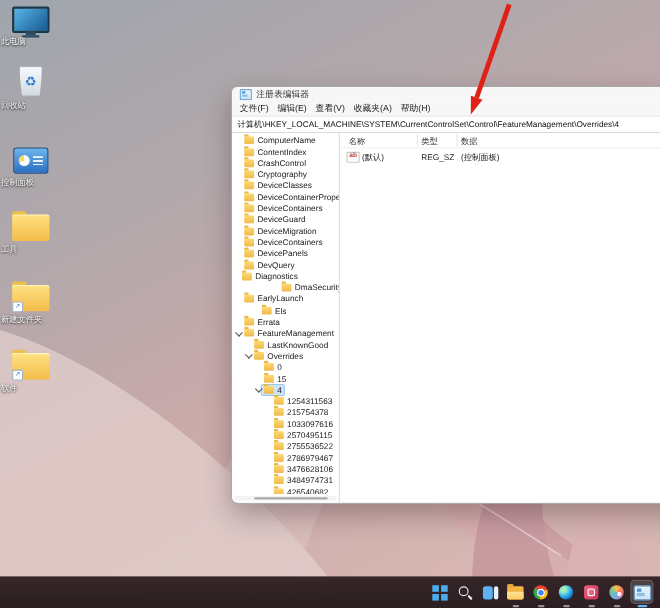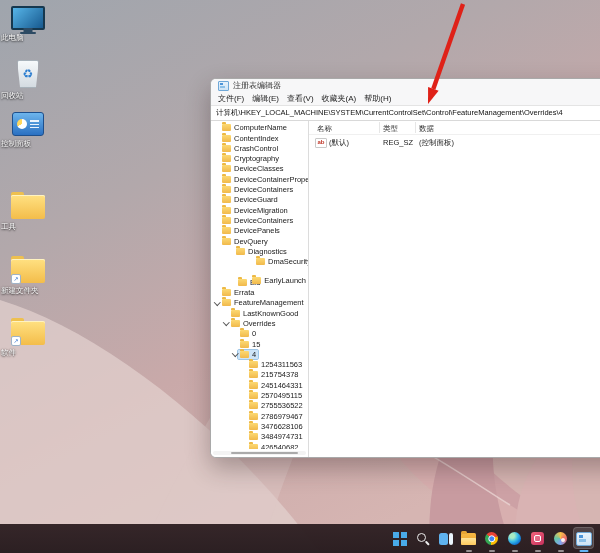--- a/index.html
+++ b/index.html
@@ -5,21 +5,21 @@
   html,body{margin:0;padding:0}
   body{
     width:600px;height:553px;overflow:hidden;position:relative;
     font-family:"Liberation Sans","DejaVu Sans",sans-serif;
     background:#b9a7a9;
   }
   .wall{position:absolute;left:0;top:0;z-index:0}
 
   
   .dicon{position:absolute;left:1px;width:54px;z-index:2;text-align:left}
-  .di-this-pc{top:6px}.di-recycle-bin{top:60px}.di-control-panel{top:112px}
+  .di-this-pc{top:6px}.di-recycle-bin{top:60px}.di-control-panel{top:134px}
   .di-folder-tools{top:192px}.di-folder-downloads{top:256px}.di-folder-soft{top:318px}
   .di-art{position:relative;margin:0 auto}
   .di-label{margin-top:4px;font-size:7.5px;line-height:8px;color:#fff;
     text-shadow:0 1px 2px rgba(0,0,0,.7),0 0 2px rgba(0,0,0,.5)}
   .kind-pc{width:30px;height:20px;background:linear-gradient(135deg,#57b5e8,#17598f);
     border:2px solid #16384f;border-radius:2px}
   .kind-pc::before{content:"";position:absolute;left:50%;top:20px;transform:translateX(-50%);
     width:9px;height:4px;background:#2c4a63}
   .kind-pc::after{content:"";position:absolute;left:50%;top:24px;transform:translateX(-50%);
     width:16px;height:2px;background:#2c4a63;border-radius:1px}
@@ -290,35 +290,35 @@
               <div>DevicePanels</div>
             </div>
           </div>
           <div class="tree-row" style="padding-left: 2px;">
             <div class="chev"></div>
             <div class="node">
               <div class="fic"></div>
               <div>DevQuery</div>
             </div>
           </div>
-          <div class="tree-row" style="padding-left: 16px;">
+          <div class="tree-row" style="padding-left: 0;">
             <div class="chev"></div>
             <div class="node">
               <div class="fic"></div>
               <div>Diagnostics</div>
             </div>
           </div>
           <div class="tree-row" style="padding-left: 16px; gap: 20px;">
             <div class="chev"></div>
             <div class="node">
               <div class="fic"></div>
               <div>DmaSecurity</div>
             </div>
           </div>
-          <div class="tree-row" style="padding-left: 2px; flex-direction: column;">
+          <div class="tree-row" style="padding-left: 2px;">
             <div class="chev"></div>
             <div class="node">
               <div class="fic"></div>
               <div>EarlyLaunch</div>
             </div>
           </div>
           <div class="tree-row" style="padding-left: 18px;">
             <div class="chev"></div>
             <div class="node">
               <div class="fic"></div>
@@ -385,21 +385,21 @@
             <div class="chev"></div>
             <div class="node">
               <div class="fic"></div>
               <div>215754378</div>
             </div>
           </div>
           <div class="tree-row" style="padding-left: 29px;">
             <div class="chev"></div>
             <div class="node">
               <div class="fic"></div>
-              <div>2451464331</div>
+              <div>1033097616</div>
             </div>
           </div>
           <div class="tree-row" style="padding-left: 29px;">
             <div class="chev"></div>
             <div class="node">
               <div class="fic"></div>
               <div>2570495115</div>
             </div>
           </div>
           <div class="tree-row" style="padding-left: 29px;">

